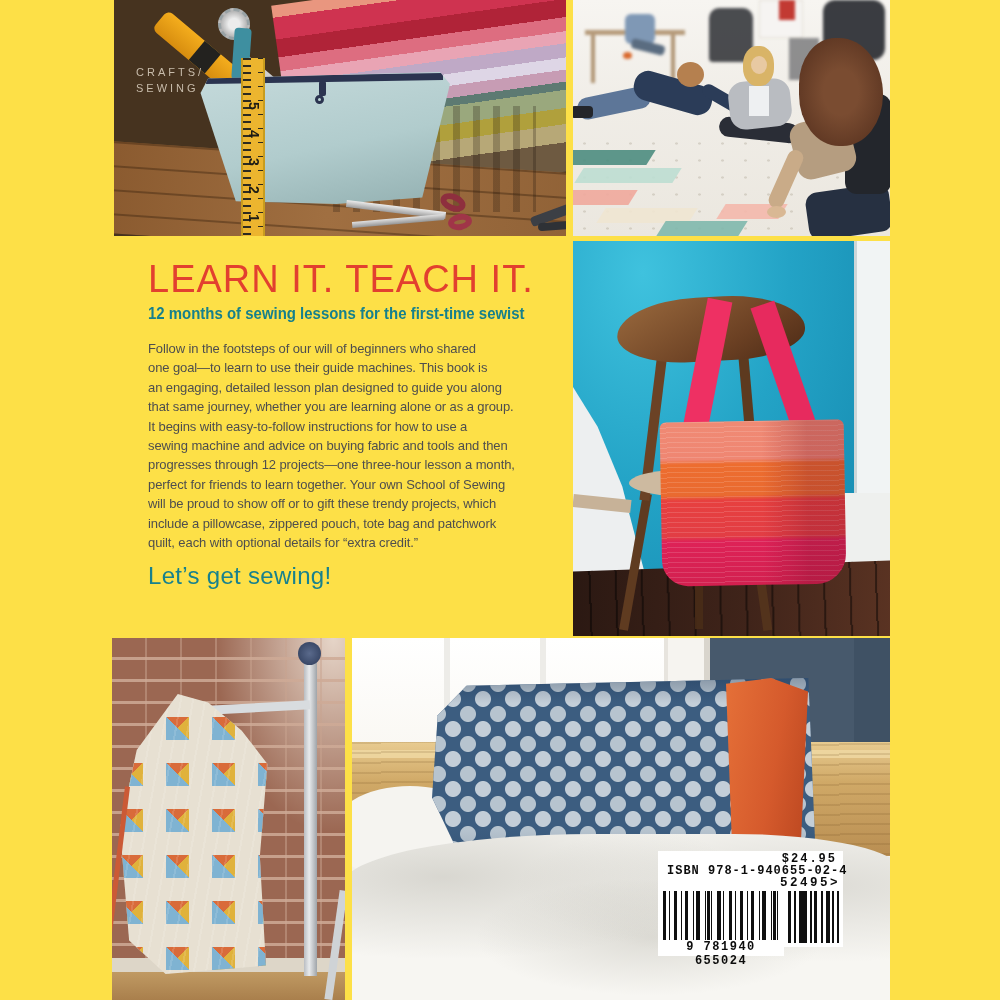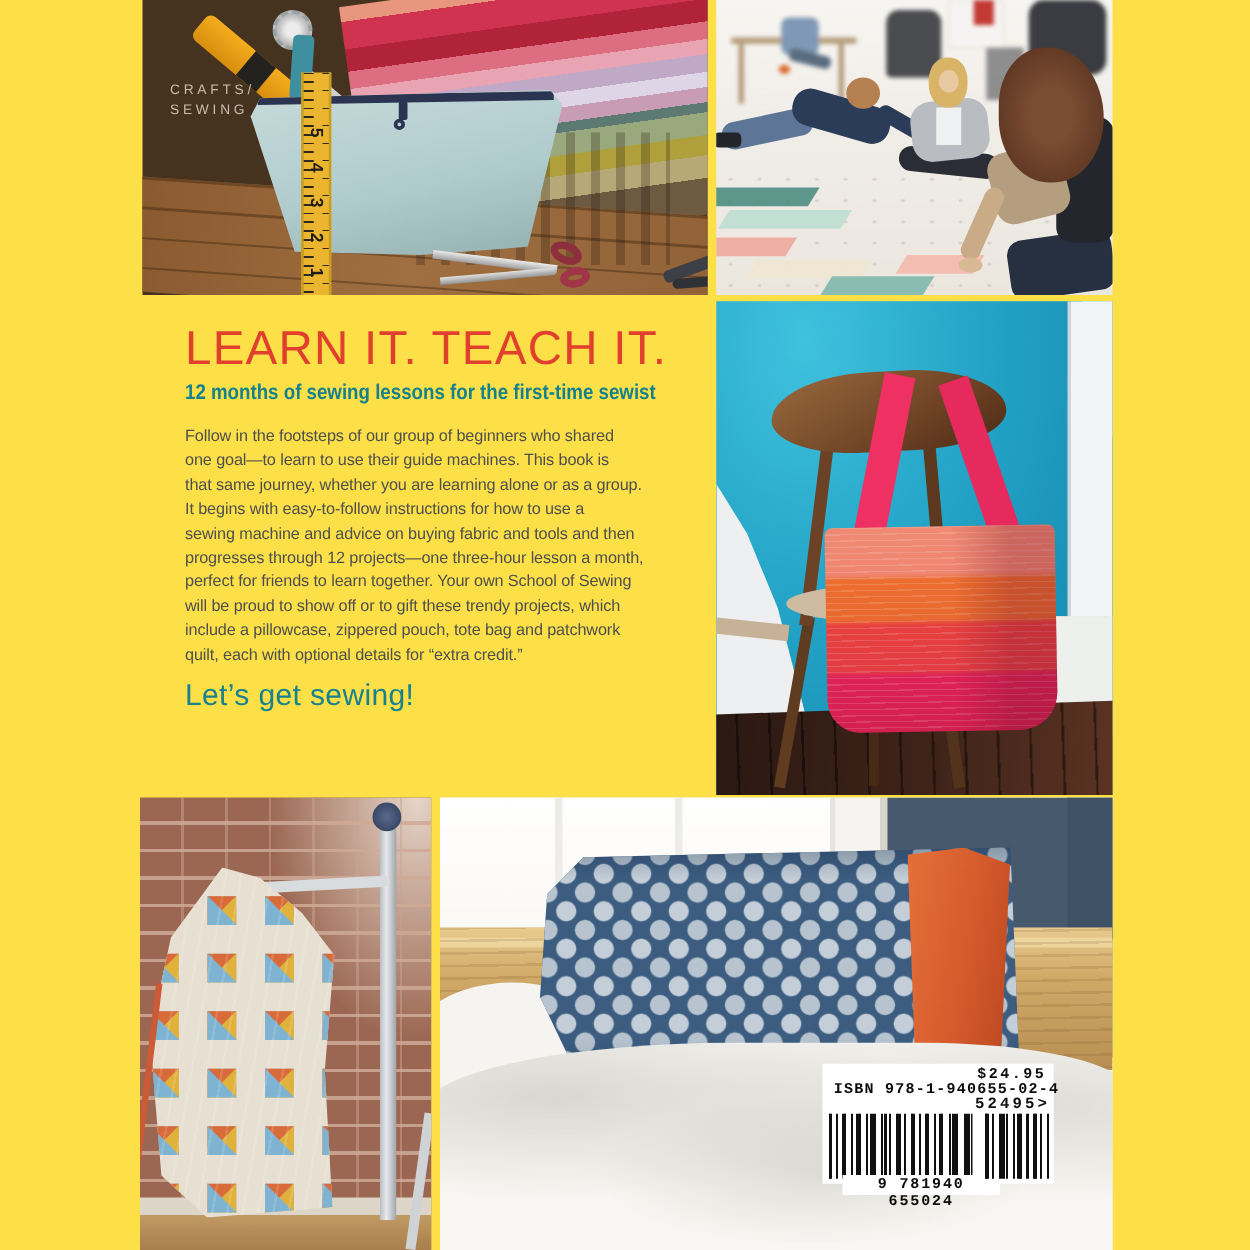--- a/index.html
+++ b/index.html
@@ -204,21 +204,21 @@
 
   
   .barcode { position:absolute; left:658px; top:851px; width:185px; height:96px; background:#fff; z-index:20;
     font-family:"Liberation Mono",monospace; font-weight:bold; color:#0c0c0c; }
   .bc-price { position:absolute; top:1px; right:6px; font-size:12px; letter-spacing:2px; }
   .bc-isbn { position:absolute; top:13px; left:9px; font-size:12px; letter-spacing:1px; white-space:nowrap; }
   .bc-sup { position:absolute; top:25px; right:3px; font-size:12.5px; letter-spacing:2.5px; }
   .bc-bars-main { position:absolute; left:5px; top:40px; width:115px; height:52px; background-color:#fff;
     background-image:repeating-linear-gradient(90deg,#101010 0 1.5px,transparent 1.5px 6px),
                      repeating-linear-gradient(90deg,#101010 0 3px,transparent 3px 11px); }
-  .bc-digits { position:absolute; left:16px; top:89px; width:126px; height:16px; background:#fff;
+  .bc-digits { position:absolute; left:0; top:89px; width:126px; height:16px; background:#fff;
     font-size:12px; letter-spacing:1.5px; text-align:center; }
   .bc-bars-sup { position:absolute; left:130px; top:40px; width:52px; height:52px; background-color:#fff;
     background-image:repeating-linear-gradient(90deg,#101010 0 2px,transparent 2px 5.5px),
                      repeating-linear-gradient(90deg,#101010 0 3px,transparent 3px 13px); }
 </style>
 </head>
 <body>
 
 <div class="cover">
 
@@ -340,22 +340,23 @@
     <div class="abs b-shadow"></div>
     <div class="abs b-duvet"></div>
   </div>
 
   <div class="textblock">
     <div class="headline">
       <div>LEARN IT. TEACH IT.</div>
     </div>
     <div class="subhead">12 months of sewing lessons for the first-time sewist</div>
     <div class="bodycopy">
-      <div>Follow in the footsteps of our group of beginners who shared</div>
+      <div>Follow in the footsteps of our will of beginners who shared</div>
       <div>one goal—to learn to use their guide machines. This book is</div>
+      <div>an engaging, detailed lesson plan designed to guide you along</div>
       <div>that same journey, whether you are learning alone or as a group.</div>
       <div>It begins with easy-to-follow instructions for how to use a</div>
       <div>sewing machine and advice on buying fabric and tools and then</div>
       <div>progresses through 12 projects—one three-hour lesson a month,</div>
       <div>perfect for friends to learn together. Your own School of Sewing</div>
       <div>will be proud to show off or to gift these trendy projects, which</div>
       <div>include a pillowcase, zippered pouch, tote bag and patchwork</div>
       <div>quilt, each with optional details for “extra credit.”</div>
     </div>
     <div class="cta">Let’s get sewing!</div>

